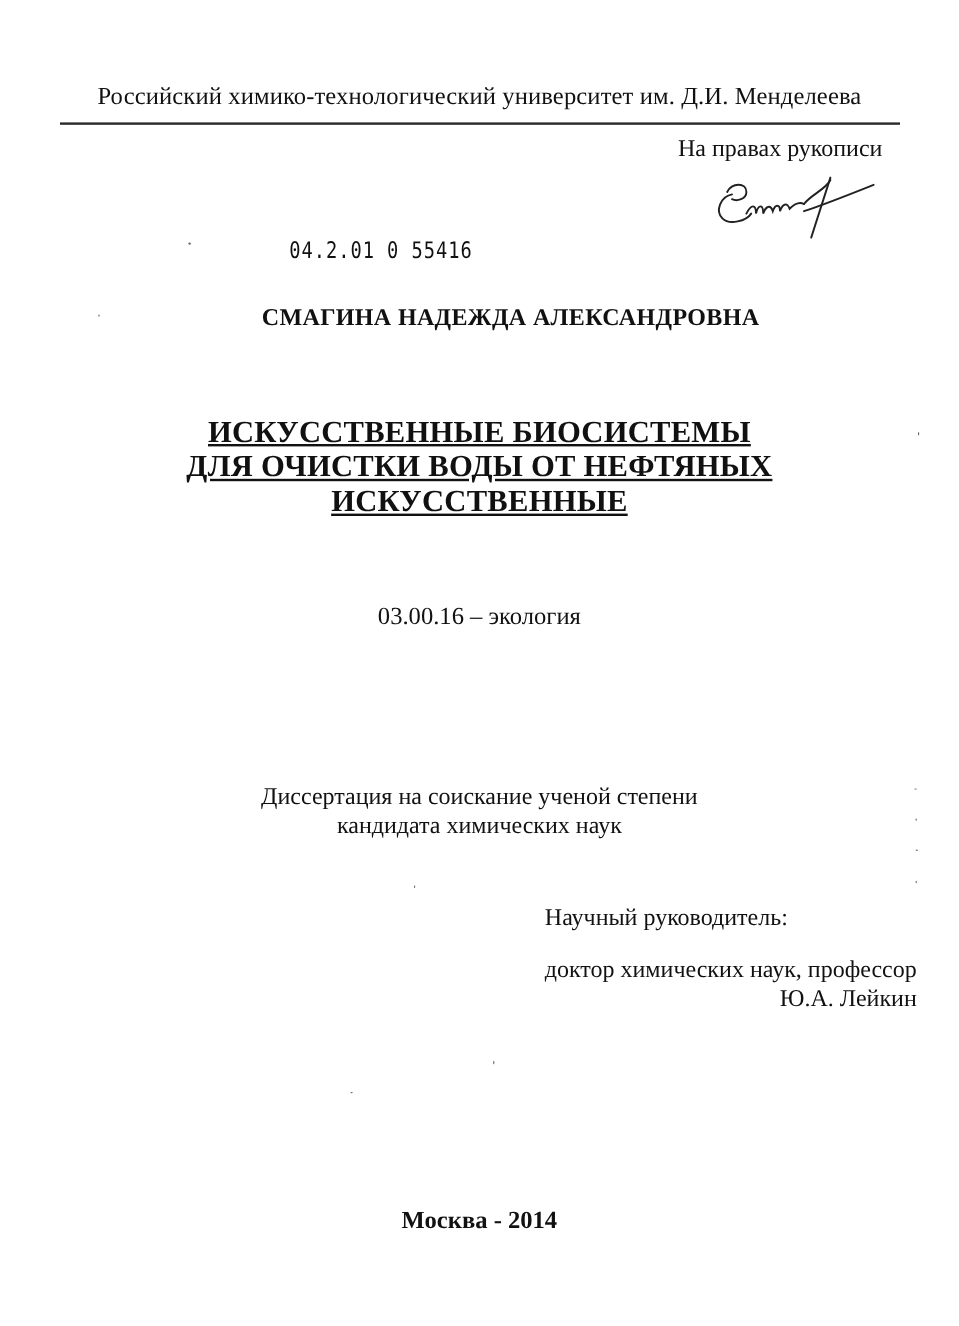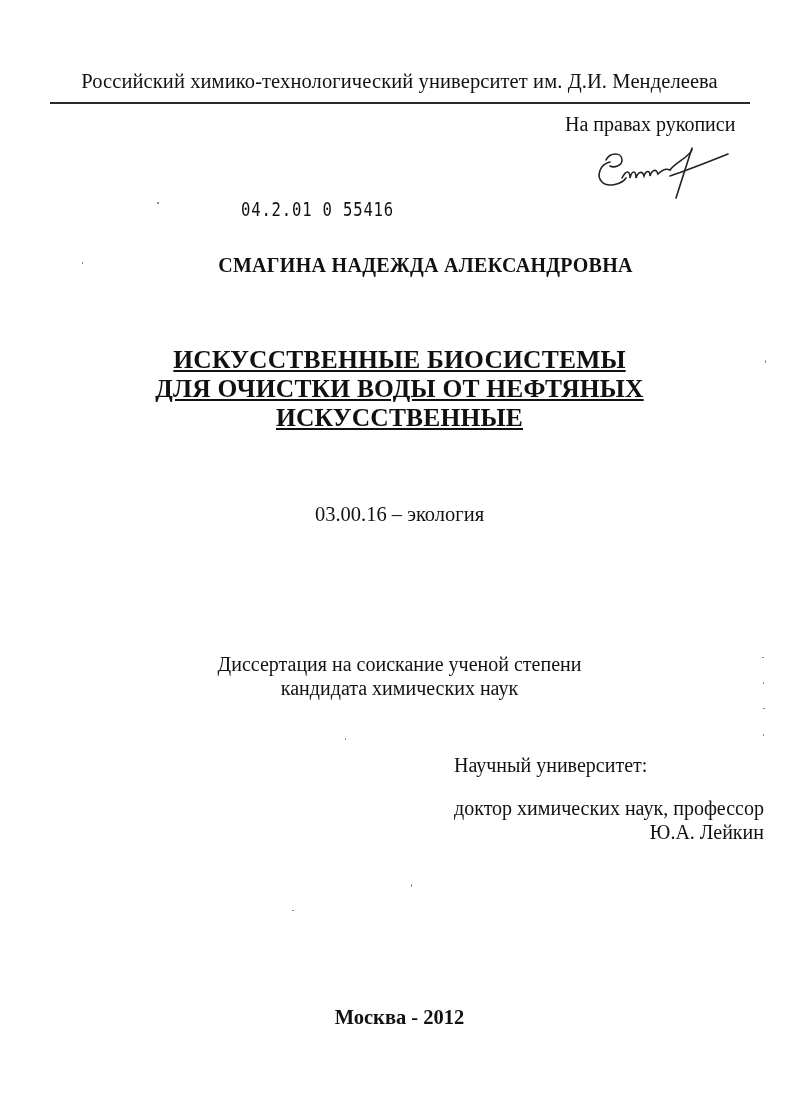--- a/index.html
+++ b/index.html
@@ -64,27 +64,27 @@
   <div>ИСКУССТВЕННЫЕ</div>
 </div>
 
 <div class="abs center specialty">03.00.16 – экология</div>
 
 <div class="abs center degree">
   <div>Диссертация на соискание ученой степени</div>
   <div>кандидата химических наук</div>
 </div>
 
-<div class="abs supervisor-label">Научный университет:</div>
+<div class="abs supervisor-label">Научный руководитель:</div>
 <div class="abs supervisor-title">
   <div>доктор химических наук, профессор</div>
   <div>Ю.А. Лейкин</div>
 </div>
 
-<div class="abs center city-year">Москва - 2012</div>
+<div class="abs center city-year">Москва - 2014</div>
 
 <div class="speck" style="left:157px;top:202px;width:2px;height:2px;"></div>
 <div class="speck" style="left:82px;top:262px;width:1px;height:2px;"></div>
 <div class="speck" style="left:765px;top:360px;width:1px;height:3px;"></div>
 <div class="speck" style="left:762px;top:657px;width:2px;height:1px;"></div>
 <div class="speck" style="left:763px;top:682px;width:1px;height:2px;"></div>
 <div class="speck" style="left:763px;top:708px;width:2px;height:1px;"></div>
 <div class="speck" style="left:763px;top:734px;width:1px;height:2px;"></div>
 <div class="speck" style="left:345px;top:738px;width:1px;height:2px;"></div>
 <div class="speck" style="left:411px;top:884px;width:1px;height:3px;"></div>

